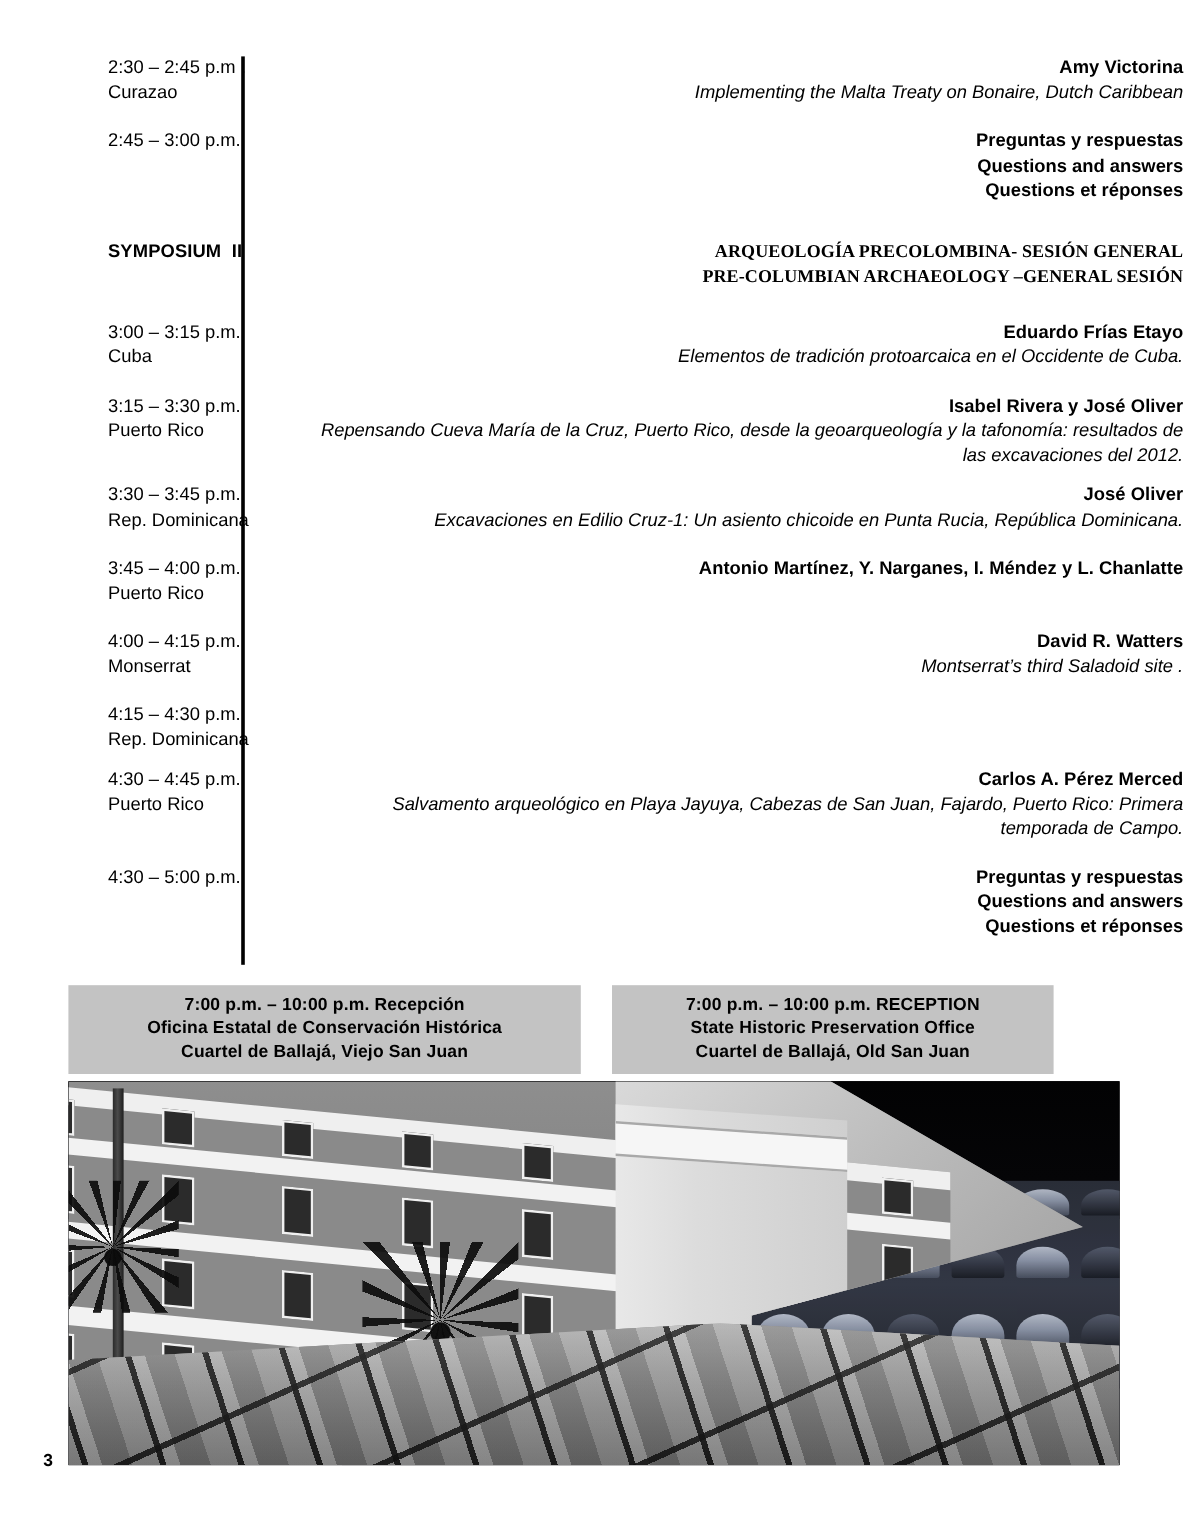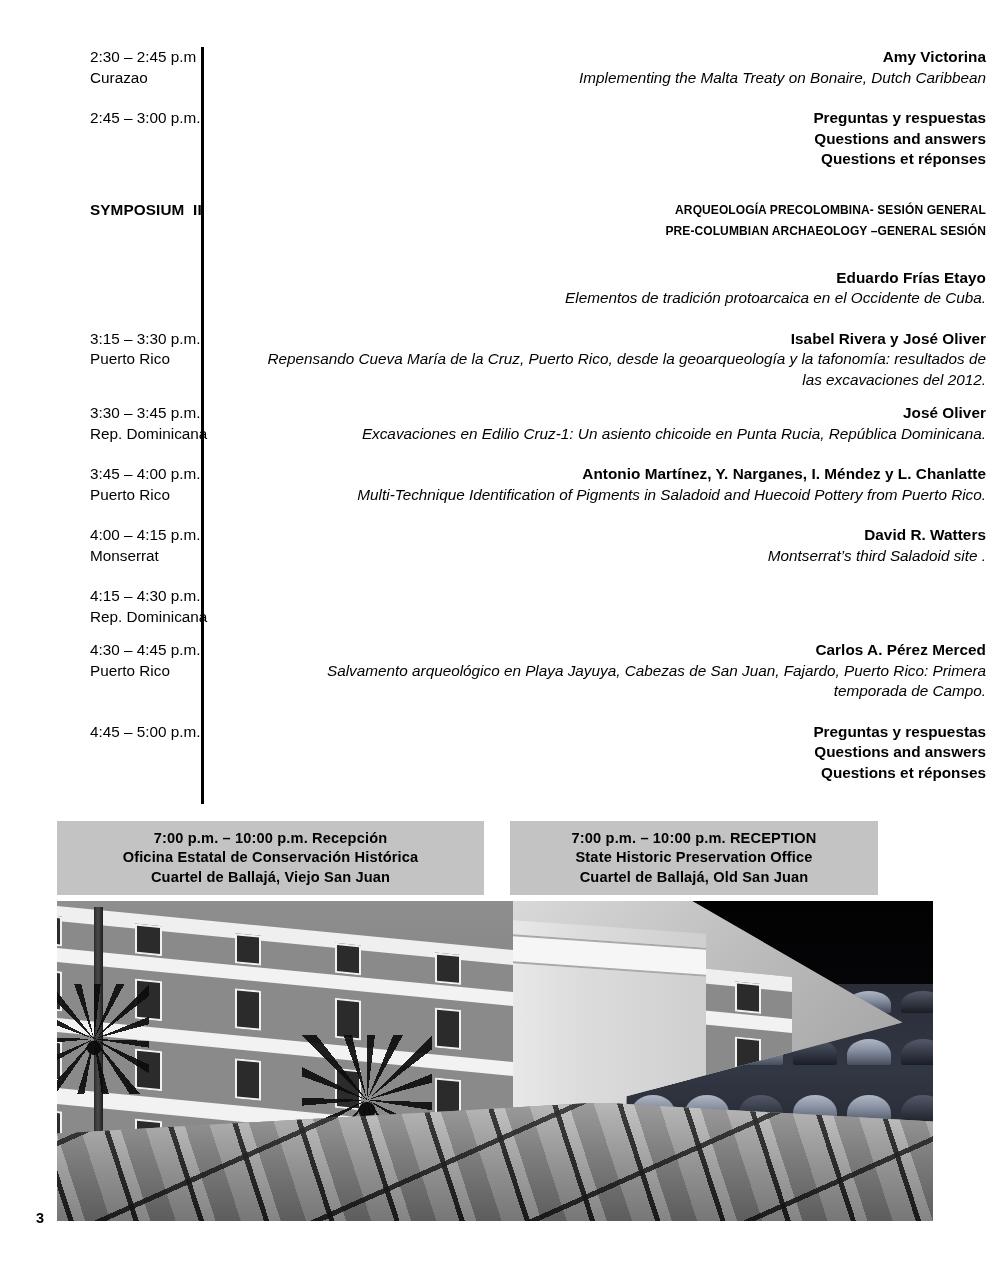--- a/index.html
+++ b/index.html
@@ -96,23 +96,24 @@
     line-height: 20.5px;
   }
   .plain-bold-line {
     font-weight: bold;
     font-size: 15.3px;
     line-height: 20.5px;
   }
 
   .sym-head-line {
     font-weight: bold;
-    font-size: 12px;
+    font-size: 15px;
     line-height: 21px;
     letter-spacing: 0.1px;
+    font-family: Liberation Serif, serif;
   }
 
   .moderator-line {
     font-size: 15.3px;
     line-height: 20.5px;
     margin-top: 16px;
   }
   .moderator-line .mod-label {
     font-weight: bold;
     letter-spacing: 0.25px;
@@ -467,20 +468,24 @@
         </div>
         <div class="row-body">
           <div class="sym-head-line">ARQUEOLOGÍA PRECOLOMBINA- SESIÓN GENERAL</div>
           <div class="sym-head-line">PRE-COLUMBIAN ARCHAEOLOGY –GENERAL SESIÓN</div>
         </div>
       </div>
 
       <div class="gap-l"></div>
 
       <div class="row">
+        <div class="row-time">
+          <div class="time-line">3:00 – 3:15 p.m.</div>
+          <div class="place-line">Cuba</div>
+        </div>
         <div class="row-body">
           <div class="title-bold">Eduardo Frías Etayo</div>
           <div class="title-italic">Elementos de tradición protoarcaica en el Occidente de Cuba.</div>
         </div>
       </div>
 
       <div class="gap-m"></div>
 
       <div class="row">
         <div class="row-time">
@@ -508,21 +513,20 @@
 
       <div class="gap-m"></div>
 
       <div class="row">
         <div class="row-time">
           <div class="time-line">3:45 – 4:00 p.m.</div>
           <div class="place-line">Puerto Rico</div>
         </div>
         <div class="row-body">
           <div class="title-bold">Antonio Martínez, Y. Narganes,  I. Méndez  y  L. Chanlatte</div>
-          <div class="title-italic">Multi-Technique Identification of Pigments in Saladoid and Huecoid Pottery from Puerto Rico.</div>
         </div>
       </div>
 
       <div class="gap-m"></div>
 
       <div class="row">
         <div class="row-time">
           <div class="time-line">4:00 – 4:15 p.m.</div>
           <div class="place-line">Monserrat</div>
         </div>
@@ -551,21 +555,21 @@
         <div class="row-body">
           <div class="title-bold">Carlos A. Pérez Merced</div>
           <div class="title-italic">Salvamento arqueológico en Playa Jayuya, Cabezas de San Juan, Fajardo, Puerto Rico: Primera temporada de Campo.</div>
         </div>
       </div>
 
       <div class="gap-m"></div>
 
       <div class="row">
         <div class="row-time">
-          <div class="time-line">4:45 – 5:00 p.m.</div>
+          <div class="time-line">4:30 – 5:00 p.m.</div>
         </div>
         <div class="row-body">
           <div class="plain-bold-line">Preguntas y respuestas</div>
           <div class="plain-bold-line">Questions and answers</div>
           <div class="plain-bold-line">Questions et réponses</div>
         </div>
       </div>
 
     </div>
   </div>

